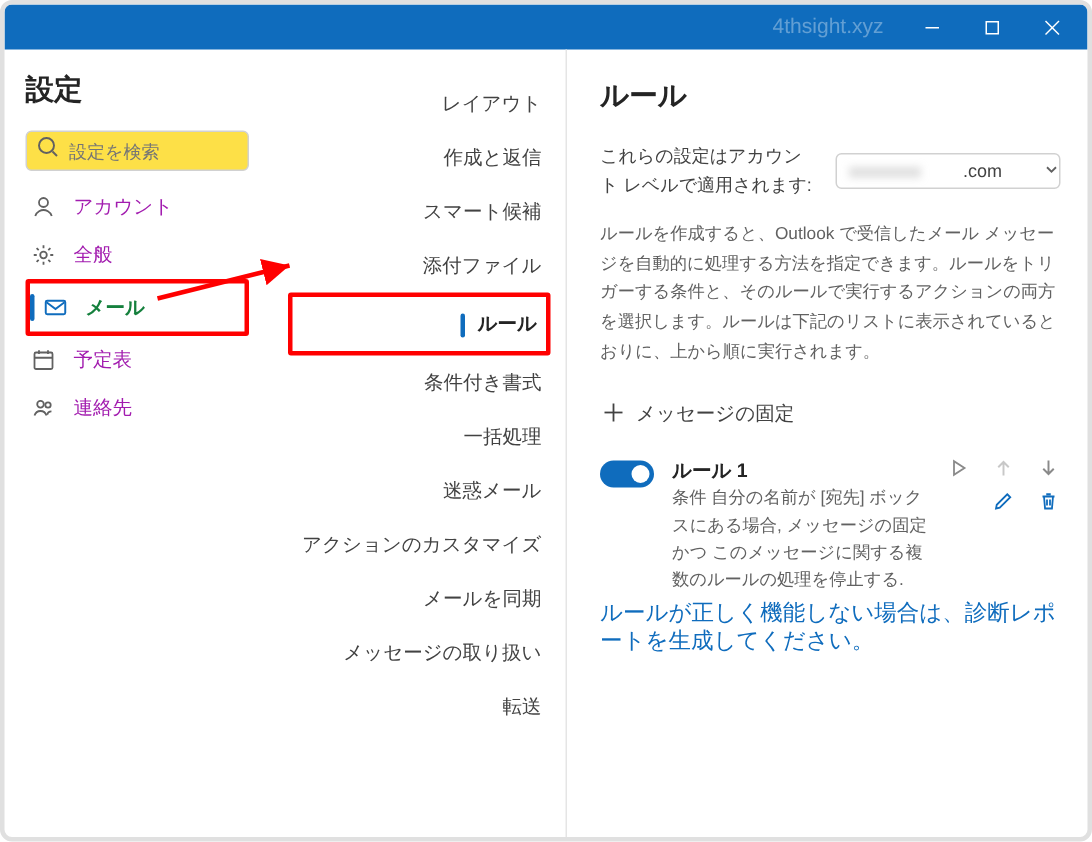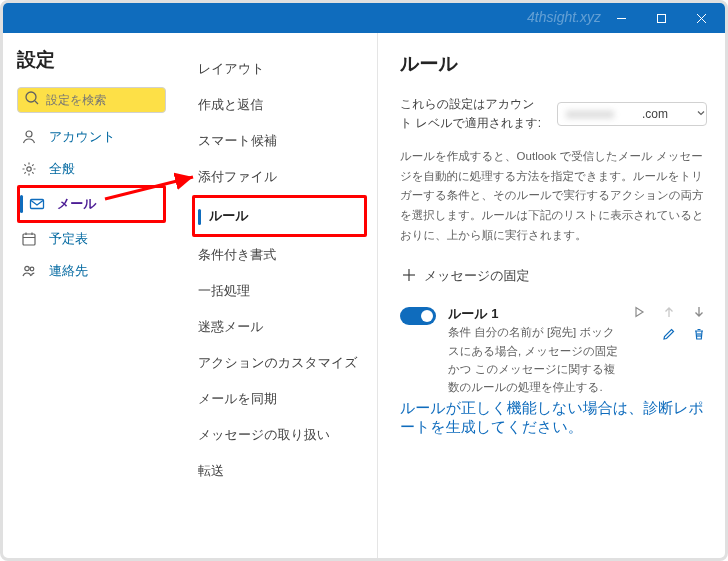--- a/index.html
+++ b/index.html
@@ -1,33 +1,33 @@
 <!DOCTYPE html>
 <html><head>
 <meta charset="utf-8">
 <style>
 * { margin: 0; padding: 0; box-sizing: border-box; font-family: "Segoe UI", "Yu Gothic UI", sans-serif; }
 body { background: #fff; border: 3px solid #e0e0e0; border-radius: 8px; width: 728px; height: 561px; overflow: hidden; position: relative; }
 .titlebar { height: 30px; background: #0f6cbd; display: flex; justify-content: flex-end; align-items: center; padding: 0 4px; }
-.watermark { position: absolute; top: 6px; right: 124px; color: rgba(255,255,255,0.35); font-size: 14px; font-style: italic; }
+.watermark { position: absolute; top: 6px; right: 136px; color: rgba(255,255,255,0.35); font-size: 14px; }
 .win-btn { width: 40px; height: 28px; display: flex; align-items: center; justify-content: center; color: #fff; }
 .win-btn svg { width: 11px; height: 11px; stroke: #fff; fill: none; }
 .content { display: flex; height: calc(100% - 30px); }
 .col1 { width: 175px; padding: 14px 12px 0 14px; }
 .col1-title { font-size: 19px; font-weight: 600; color: #242424; margin-bottom: 14px; }
 .search { display: flex; align-items: center; border: 1px solid #d1d1d1; border-radius: 4px; padding: 2px 6px; margin-bottom: 8px; background: #fde047; }
 .search span.icon { color: #616161; margin-right: 6px; }
 .search input { border: none; outline: none; font-size: 12px; color: #616161; flex: 1; background: transparent; }
-.nav-item { display: flex; align-items: center; padding: 7px 4px; font-size: 13px; color: #0369a1; cursor: pointer; }
+.nav-item { display: flex; align-items: center; padding: 7px 4px; font-size: 13px; color: #a21caf; cursor: pointer; }
 .nav-item .icon { width: 18px; margin-right: 10px; color: #616161; display: flex; align-items: center; }
-.nav-item.selected { color: #4c1d95; font-weight: 600; }
+.nav-item.selected { color: #15803d; font-weight: 600; }
 .nav-item.selected .icon { color: #0f6cbd; }
 .nav-item.selected::before { content: ""; width: 3px; height: 18px; background: #0f6cbd; margin-right: 6px; margin-left: -10px; border-radius: 2px; }
 .highlight-box { border: 3px solid #ff0000; border-radius: 2px; }
-.col2 { width: 200px; border-right: 1px solid #e5e5e5; padding: 18px 10px 0 14px; }
+.col2 { width: 200px; border-right: 1px solid #e5e5e5; padding: 18px 10px 0 14px; text-align: right; }
 .sub-item { padding: 9px 6px; font-size: 13px; color: #424242; cursor: pointer; }
 .sub-item.selected { color: #242424; font-weight: 600; }
 .sub-item.selected::before { content: ""; display: inline-block; width: 3px; height: 16px; background: #0f6cbd; margin-right: 8px; margin-left: -11px; vertical-align: middle; border-radius: 2px; }
 .col3 { flex: 1; padding: 18px 18px 0 22px; font-size: 12px; color: #424242; }
 .col3-title { font-size: 19px; font-weight: 600; margin-bottom: 18px; color: #242424; }
 .account-row { display: flex; align-items: center; justify-content: space-between; margin-bottom: 14px; gap: 12px; }
 .account-txt { font-size: 12px; color: #424242; line-height: 1.6; }
 .account-select { border: 1px solid #d1d1d1; border-radius: 4px; padding: 4px 8px; font-size: 12px; display: flex; align-items: center; gap: 28px; min-width: 150px; justify-content: space-between; }
 .account-select .blur { filter: blur(3px); color: #999; }
 .desc { font-size: 11.5px; line-height: 1.7; color: #616161; margin-bottom: 16px; }

